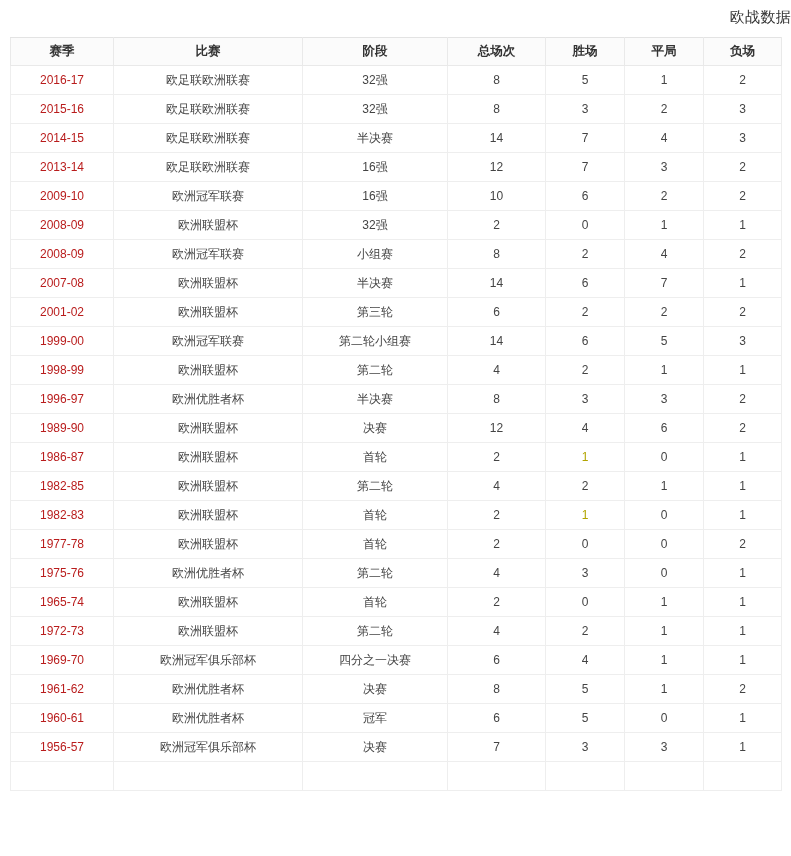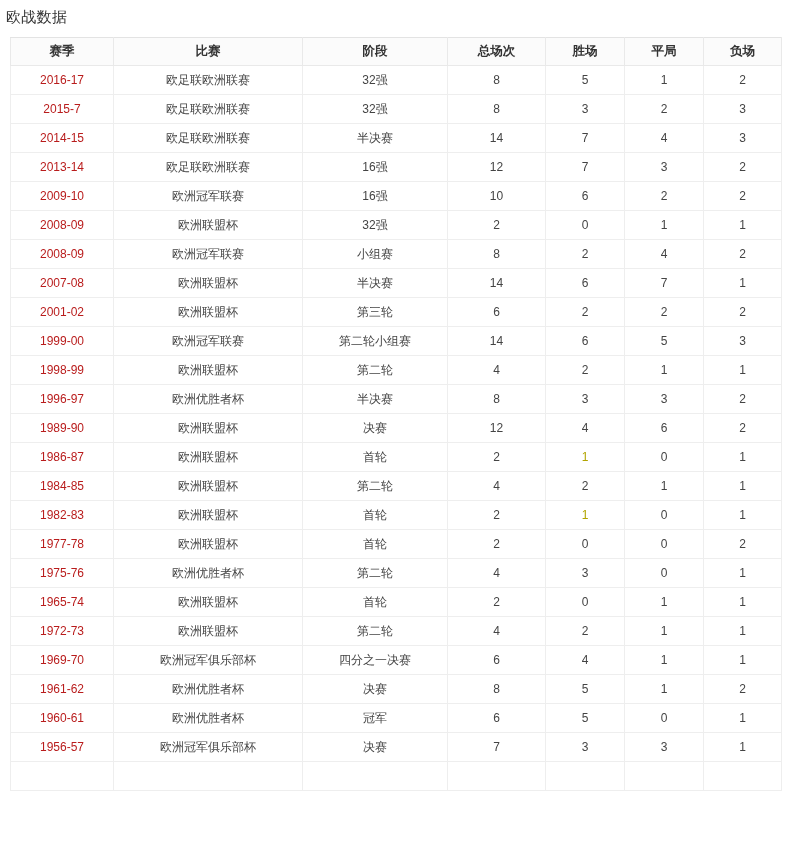--- a/index.html
+++ b/index.html
@@ -15,23 +15,24 @@
     -webkit-font-smoothing: antialiased;
   }
   .page {
     width: 791px;
     box-sizing: border-box;
     padding: 0;
   }
   .page-title {
     font-size: 15px;
     color: #333333;
-    padding: 8px 0 10px 6px;
+    padding: 8px 0 10px 0;
     font-weight: normal;
     letter-spacing: 0.3px;
+    text-align: right;
   }
   .table-wrap {
     padding: 0 10px 0 10px;
     box-sizing: border-box;
     width: 786px;
   }
   table.euro {
     border-collapse: collapse;
     width: 771px;
     table-layout: fixed;
@@ -115,21 +116,21 @@
           <tr>
             <td class="season">2016-17</td>
             <td>欧足联欧洲联赛</td>
             <td>32强</td>
             <td>8</td>
             <td>5</td>
             <td>1</td>
             <td>2</td>
           </tr>
           <tr>
-            <td class="season">2015-7</td>
+            <td class="season">2015-16</td>
             <td>欧足联欧洲联赛</td>
             <td>32强</td>
             <td>8</td>
             <td>3</td>
             <td>2</td>
             <td>3</td>
           </tr>
           <tr>
             <td class="season">2014-15</td>
             <td>欧足联欧洲联赛</td>
@@ -232,21 +233,21 @@
           <tr>
             <td class="season">1986-87</td>
             <td>欧洲联盟杯</td>
             <td>首轮</td>
             <td>2</td>
             <td class="win-hl">1</td>
             <td>0</td>
             <td>1</td>
           </tr>
           <tr>
-            <td class="season">1984-85</td>
+            <td class="season">1982-85</td>
             <td>欧洲联盟杯</td>
             <td>第二轮</td>
             <td>4</td>
             <td>2</td>
             <td>1</td>
             <td>1</td>
           </tr>
           <tr>
             <td class="season">1982-83</td>
             <td>欧洲联盟杯</td>

